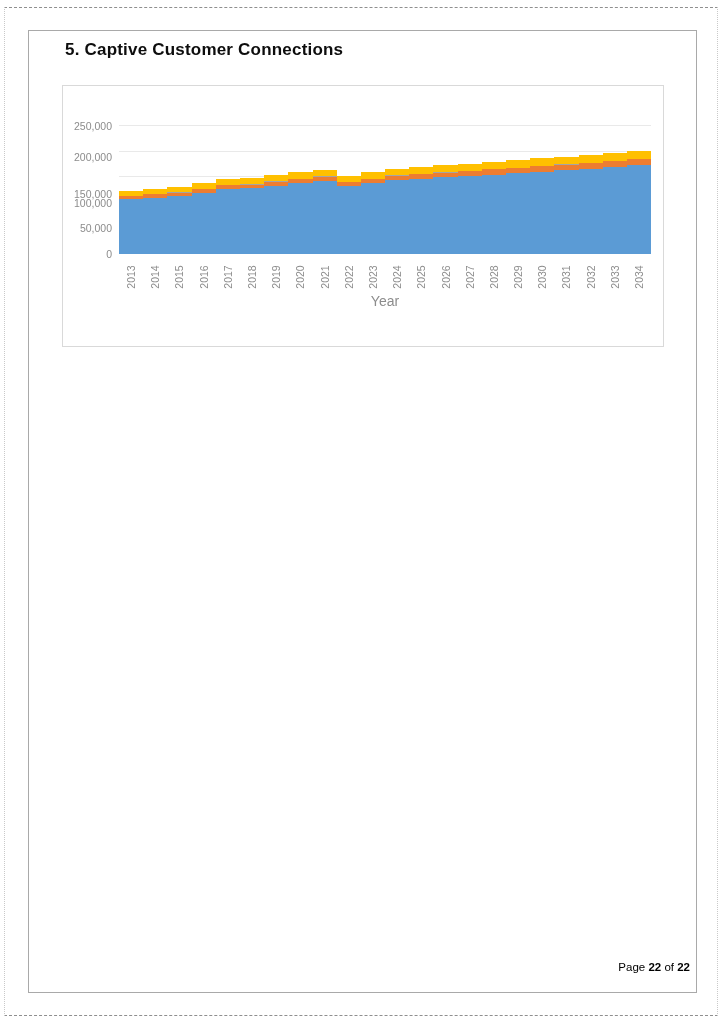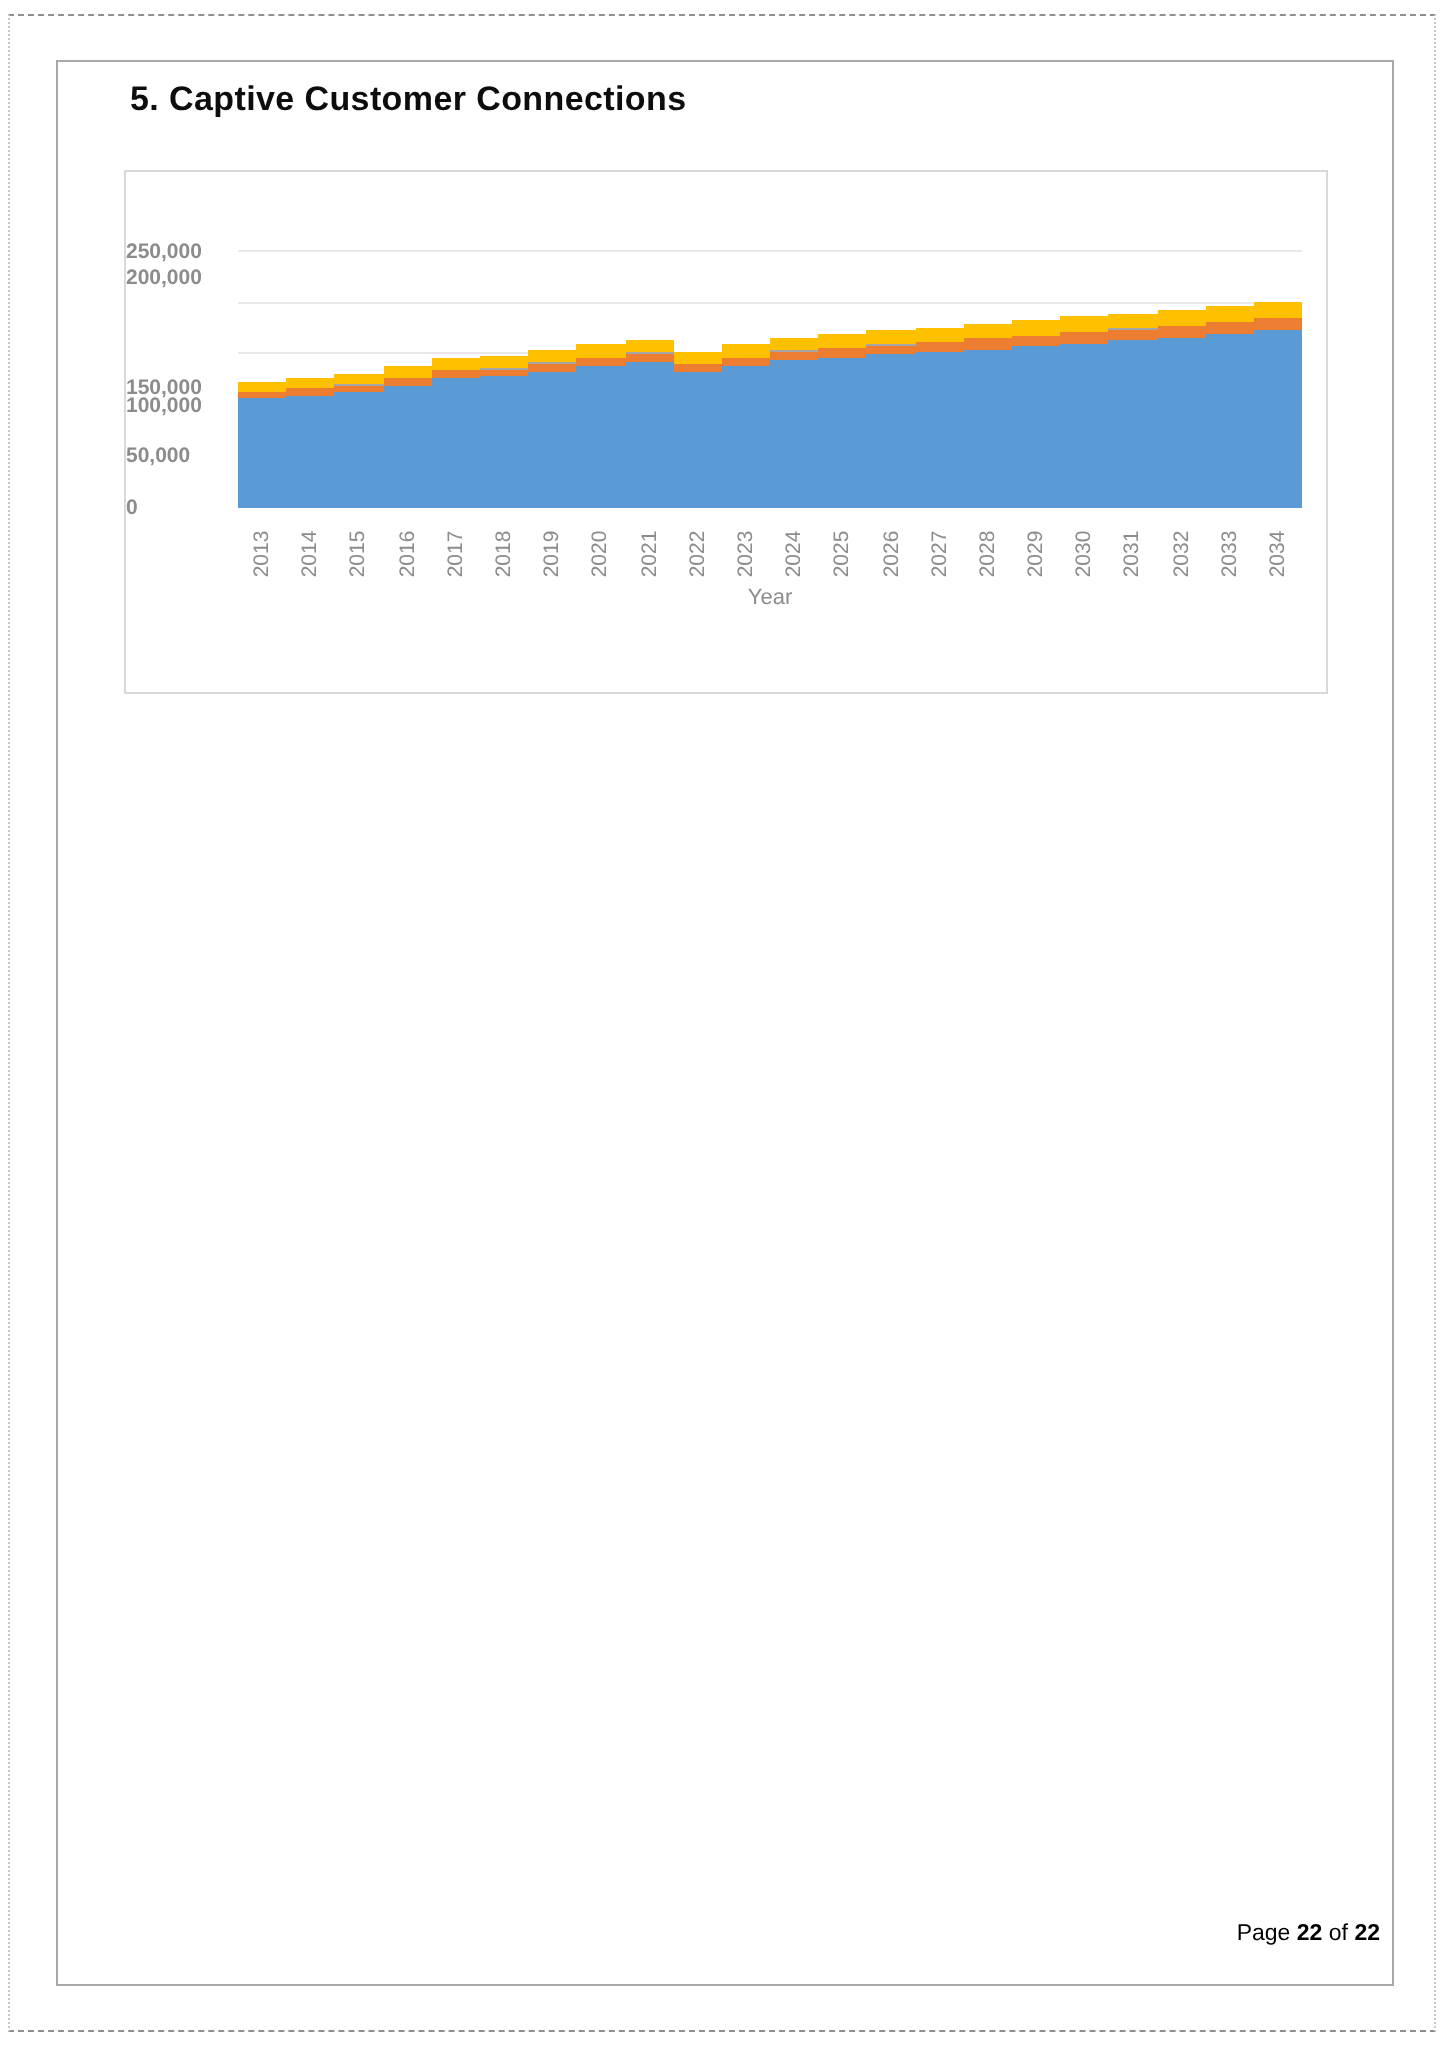--- a/index.html
+++ b/index.html
@@ -10,37 +10,37 @@
              border-left:1px dotted #c9c9c9;border-right:1px dotted #c9c9c9;}
   .page-border{position:absolute;left:28px;top:30px;width:667px;height:961px;
                border:1px solid #a9a9a9;}
   .heading{position:absolute;left:65px;top:40px;font-size:17px;font-weight:bold;
            color:#0d0d0d;letter-spacing:.2px;}
   .chart-box{position:absolute;left:62px;top:85px;width:600px;height:260px;
              border:1px solid #d9d9d9;background:#ffffff;}
   .chart-title{position:absolute;left:0;top:6px;width:100%;text-align:center;
                font-size:16px;color:#8c8c8c;}
   .yticks{position:absolute;left:0;top:40px;width:49px;height:128px;}
-  .ytick{position:absolute;right:0;width:49px;text-align:left;font-size:10.5px;
-         color:#8c8c8c;line-height:12px;font-weight:bold;}
+  .ytick{position:absolute;right:0;width:49px;text-align:right;font-size:10.5px;
+         color:#8c8c8c;line-height:12px;}
   .plot{position:absolute;left:56px;top:40px;width:532px;height:128px;}
   .gridline{position:absolute;left:0;width:100%;height:1px;background:#e9e9e9;}
   .gridline.axis{background:#c9c9c9;}
   .bars{position:absolute;left:0;top:0;width:100%;height:100%;display:flex;
         align-items:flex-end;}
   .bar-col{flex:1 1 0;display:flex;flex-direction:column;justify-content:flex-end;
            min-width:0;}
   .seg{width:100%;}
   .xlabels{position:absolute;left:56px;top:173px;width:532px;height:36px;display:flex;}
   .xslot{flex:1 1 0;position:relative;}
   .xslot span{position:absolute;left:50%;top:50%;
               transform:translate(-50%,-50%) rotate(-90deg);
               font-size:10.5px;color:#8c8c8c;white-space:nowrap;}
   .x-title{position:absolute;left:56px;top:207px;width:532px;text-align:center;
-           font-size:11px;color:#8c8c8c;}
+           font-size:14px;color:#8c8c8c;}
   .legend{position:absolute;left:0;top:230px;width:100%;display:flex;
           justify-content:center;gap:17px;align-items:center;}
   .legend-item{display:flex;align-items:center;gap:4px;font-size:11px;color:#7d7d7d;}
   .swatch{width:7px;height:7px;display:inline-block;}
   .body-par{position:absolute;left:40px;top:366px;width:620px;font-size:13.5px;
             line-height:1.55;color:#111;text-indent:48px;margin:0;}
   .footer{position:absolute;right:34px;top:961px;font-size:11.5px;color:#000;}
   .footer b{font-weight:bold;}
 </style>
 </head>
@@ -51,21 +51,21 @@
   <div class="page-border"></div>
 
   <div class="heading">5. Captive Customer Connections</div>
 
   <div class="chart-box">
     <div class="yticks" id="yticks">
         <div class="ytick" style="bottom: -6px;">0</div>
         <div class="ytick" style="bottom: 19.6px;">50,000</div>
         <div class="ytick" style="bottom: 45.2px;">100,000</div>
         <div class="ytick" style="bottom: 54px;">150,000</div>
-        <div class="ytick" style="bottom: 109px;">200,000</div>
+        <div class="ytick" style="bottom: 91px;">200,000</div>
         <div class="ytick" style="bottom: 122px;">250,000</div>
       </div>
     <div class="plot" id="plot">
       <div id="grid">
           <div class="gridline axis" style="bottom: 0px;"></div>
           <div class="gridline" style="bottom: 25.6px;"></div>
           <div class="gridline" style="bottom: 51.2px;"></div>
           <div class="gridline" style="bottom: 76.8px;"></div>
           <div class="gridline" style="bottom: 102.4px;"></div>
           <div class="gridline" style="bottom: 128px;"></div>

